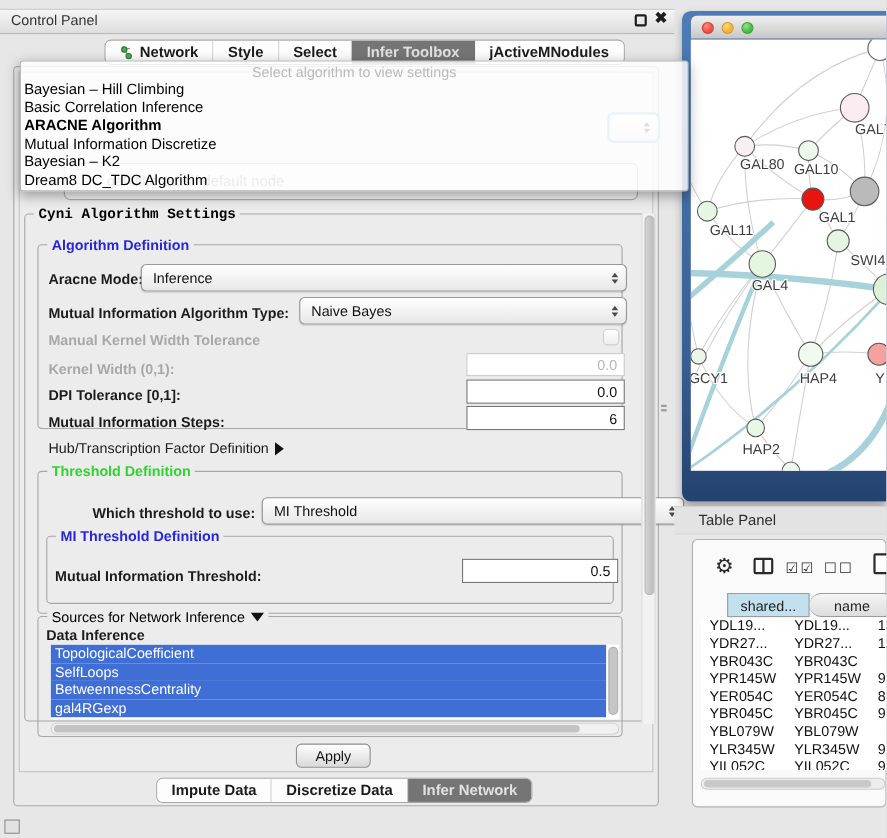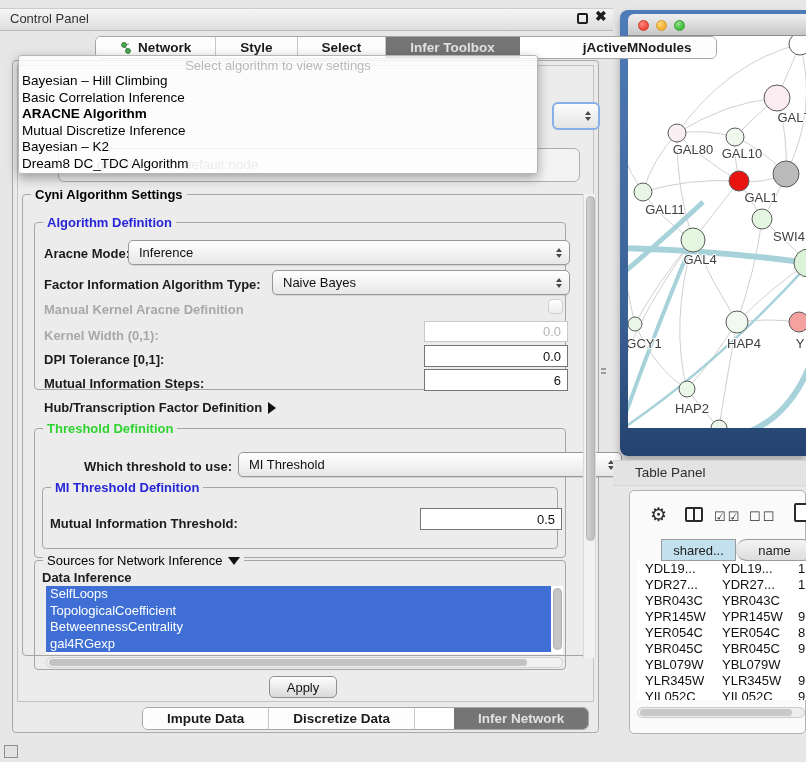--- a/index.html
+++ b/index.html
@@ -17,32 +17,32 @@
   #cp-close { left:595px; top:8px; font-size:14px; font-weight:bold; color:#1d1d1d; }
 
   #outer-panel { left:12px; top:60px; width:587px; height:673px; background:#eaeaea;
     border:1px solid #a9a9a9; border-radius:4px; }
   #inner-panel { left:17px; top:65px; width:577px; height:637px; background:#ececec;
     border:1px solid #c4c4c4; }
 
   
   .pill { display:flex; background:#fff; border:1px solid #a6a6a6; border-radius:6px;
     overflow:hidden; height:23px; z-index:20; }
-  .pill .tab { display:flex; align-items:center; gap:5px; padding:0 24px; font-size:13.5px;
+  .pill .tab { display:flex; align-items:center; gap:5px; padding:0 13px; font-size:13.5px;
     font-weight:bold; color:#1b1b1b; border-right:1px solid #c9c9c9; background:#fdfdfd; cursor:default; }
-  .pill .tab:last-child { border-right:none;margin-left:39px; }
+  .pill .tab:last-child { border-right:none; }
   .pill .tab.sel { background:#757575; color:#e2e2e2; border-right-color:#757575; }
 
   
   #ghost-table-combo { left:58px; top:148px; width:522px; height:34px; border:1px solid #aeaeae;
     border-radius:6px; background:#f3f3f3; z-index:5; }
   #ghost-table-combo span { position:absolute; left:38px; top:8px; font-size:13.5px; color:#8f8f8f; }
   #ghost-inference-combo { left:552px; top:102px; width:48px; height:28px; border:2px solid #88b0e8;
     border-radius:6px; background:linear-gradient(#fdfdfd,#e4e4e4); z-index:5; }
-  #algo-popup { left:18px; top:55px; width:520px; height:119px; background:rgba(255,255,255,0.82);
+  #algo-popup { left:18px; top:55px; width:608px; height:119px; background:rgba(255,255,255,0.82);
     border:1px solid #b5b5b5; border-radius:3px; box-shadow:0 4px 12px rgba(0,0,0,0.35); z-index:40; }
   #dd-header { height:17px; padding-top:2px; text-align:center; color:#b9b9b9; font-size:13px; }
   .dd-item { height:16.5px; line-height:16.5px; padding-left:3px; font-size:13.5px; color:#000; }
   .dd-item.bold { font-weight:bold; }
 
   
   .group { border:1px solid #a6a6a6; border-radius:4px; }
   .gtitle { position:absolute; top:-8px; left:8px; background:#ececec; padding:0 4px;
     font-size:13px; font-weight:bold; white-space:nowrap; }
   .gtitle.norm { font-weight:normal; }
@@ -178,65 +178,65 @@
   <div id="ghost-table-combo" class="abs">
     <span>gal4filtered.sif default node</span>
   </div>
 
   <div id="algo-popup" class="abs">
     <div id="dd-header">Select algorithm to view settings</div>
     <div id="dd-items">
         <div class="dd-item">Bayesian – Hill Climbing</div>
         <div class="dd-item">Basic Correlation Inference</div>
         <div class="dd-item bold">ARACNE Algorithm</div>
-        <div class="dd-item">Mutual Discretize Inference</div>
+        <div class="dd-item">Mutual Information Discretize</div>
         <div class="dd-item">Bayesian – K2</div>
         <div class="dd-item">Dream8 DC_TDC Algorithm</div>
       </div>
   </div>
 
-  <div class="group abs" style="left:22px; top:194px; width:566px; height:462px;">
+  <div class="group abs" style="left:22px; top:194px; width:566px; height:462px;font-family:Liberation Mono, monospace;">
     <span class="gtitle">Cyni Algorithm Settings</span>
   </div>
 
   <div class="group abs" style="left:34px; top:222px; width:532px; height:168px;">
     <span class="gtitle blue">Algorithm Definition</span>
   </div>
   <div class="lbl abs" style="left:44px; top:246px;">Aracne Mode:</div>
   <div class="combo abs" style="left:128px; top:240px; width:442px; height:25px;">
     <span>Inference</span>
     <span class="spin">
         <i class="up"></i>
         <i class="dn"></i>
       </span>
   </div>
-  <div class="lbl abs" style="left:44px; top:277px;">Factor Information Algorithm Type:</div>
+  <div class="lbl abs" style="left:44px; top:277px;">Mutual Information Algorithm Type:</div>
   <div class="combo abs" style="left:272px; top:270px; width:298px; height:25px;">
     <span>Naive Bayes</span>
     <span class="spin">
         <i class="up"></i>
         <i class="dn"></i>
       </span>
   </div>
-  <div class="lbl dis abs" style="left:44px; top:302px;">Manual Kernel Aracne Definition</div>
+  <div class="lbl dis abs" style="left:44px; top:302px;">Manual Kernel Width Tolerance</div>
   <div class="checkbox abs" style="left:548px; top:299px; width:15px; height:15px;"></div>
   <div class="lbl dis abs" style="left:44px; top:328px;">Kernel Width (0,1):</div>
   <div class="field dis abs" style="left:424px; top:321px; width:144px; height:21px;">
     <span>0.0</span>
   </div>
   <div class="lbl abs" style="left:44px; top:352px;">DPI Tolerance [0,1]:</div>
   <div class="field abs" style="left:424px; top:345px; width:144px; height:22px;">
     <span>0.0</span>
   </div>
   <div class="lbl abs" style="left:44px; top:376px;">Mutual Information Steps:</div>
   <div class="field abs" style="left:424px; top:369px; width:144px; height:22px;">
     <span>6</span>
   </div>
 
-  <div class="lbl norm abs" style="left:44px; top:400px;font-weight:bold;">
+  <div class="lbl norm abs" style="left:44px; top:400px;">
     <span>Hub/Transcription Factor Definition</span><span class="tri-right"></span>
   </div>
 
   <div class="group abs" style="left:34px; top:428px; width:532px; height:130px;">
     <span class="gtitle green">Threshold Definition</span>
   </div>
   <div class="lbl abs" style="left:84px; top:459px;">Which threshold to use:</div>
   <div class="combo abs" style="left:238px; top:452px; width:384px; height:25px;">
     <span>MI Threshold</span>
     <span class="spin">
@@ -251,22 +251,22 @@
   <div class="field abs" style="left:420px; top:508px; width:142px; height:22px;">
     <span>0.5</span>
   </div>
 
   <div class="group abs" style="left:34px; top:560px; width:532px; height:110px;">
     <span class="gtitle norm"><span>Sources for Network Inference</span><span class="tri-down"></span></span>
   </div>
   <div class="lbl abs" style="left:42px; top:570px;">Data Inference</div>
   <div id="src-list" class="abs">
 
-  <div class="src-item">SelfLoops</div>
-      <div class="src-item">TopologicalCoefficient</div>
+  <div class="src-item">TopologicalCoefficient</div>
+      <div class="src-item">SelfLoops</div>
       <div class="src-item">BetweennessCentrality</div>
       <div class="src-item">gal4RGexp</div>
       <div id="src-vscroll"></div>
     </div>
   <div id="src-hscroll" class="abs">
     <div id="src-hthumb" class="abs"></div>
   </div>
 
   <div id="right-vscroll" class="abs">
     <div id="right-vthumb" class="abs"></div>

